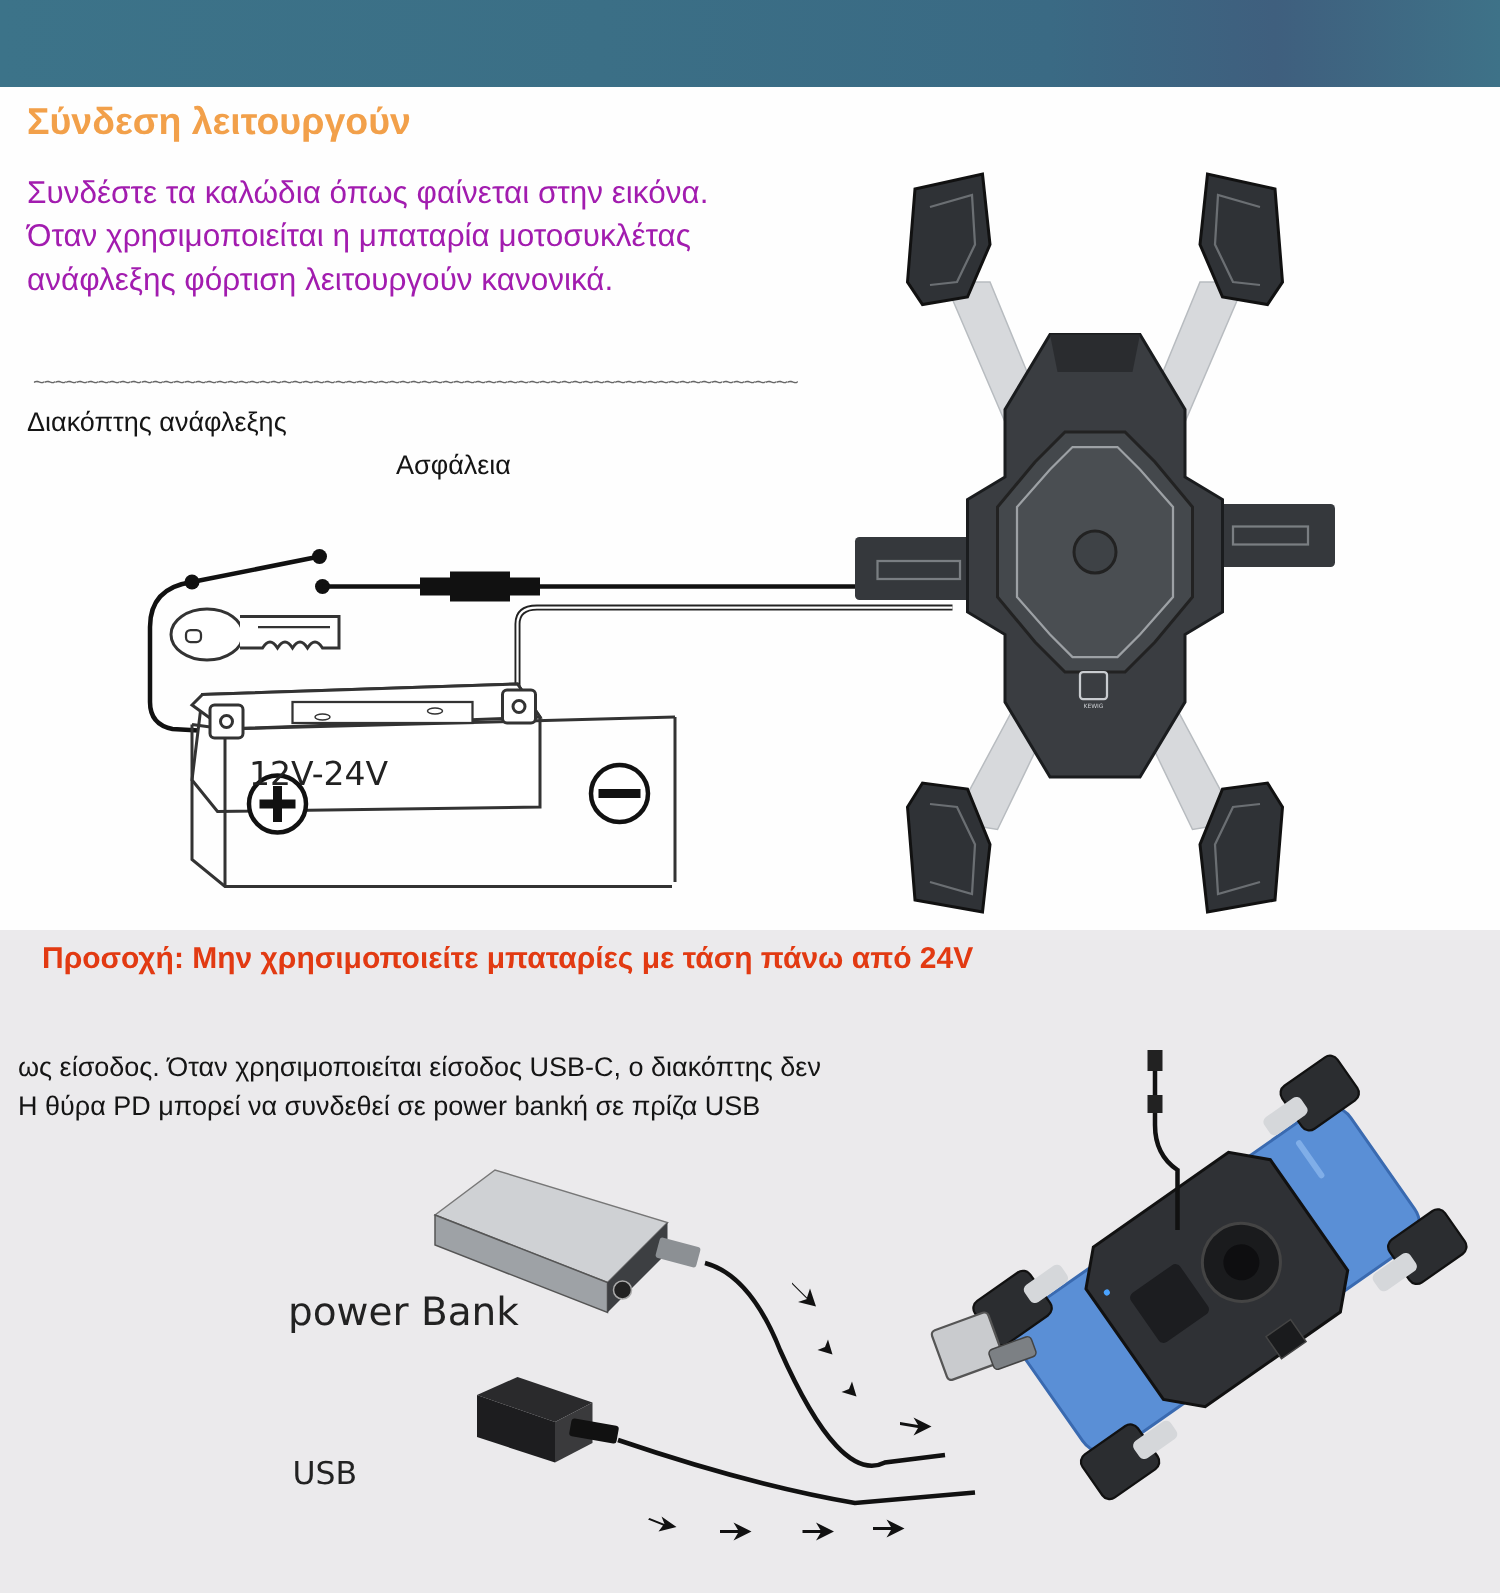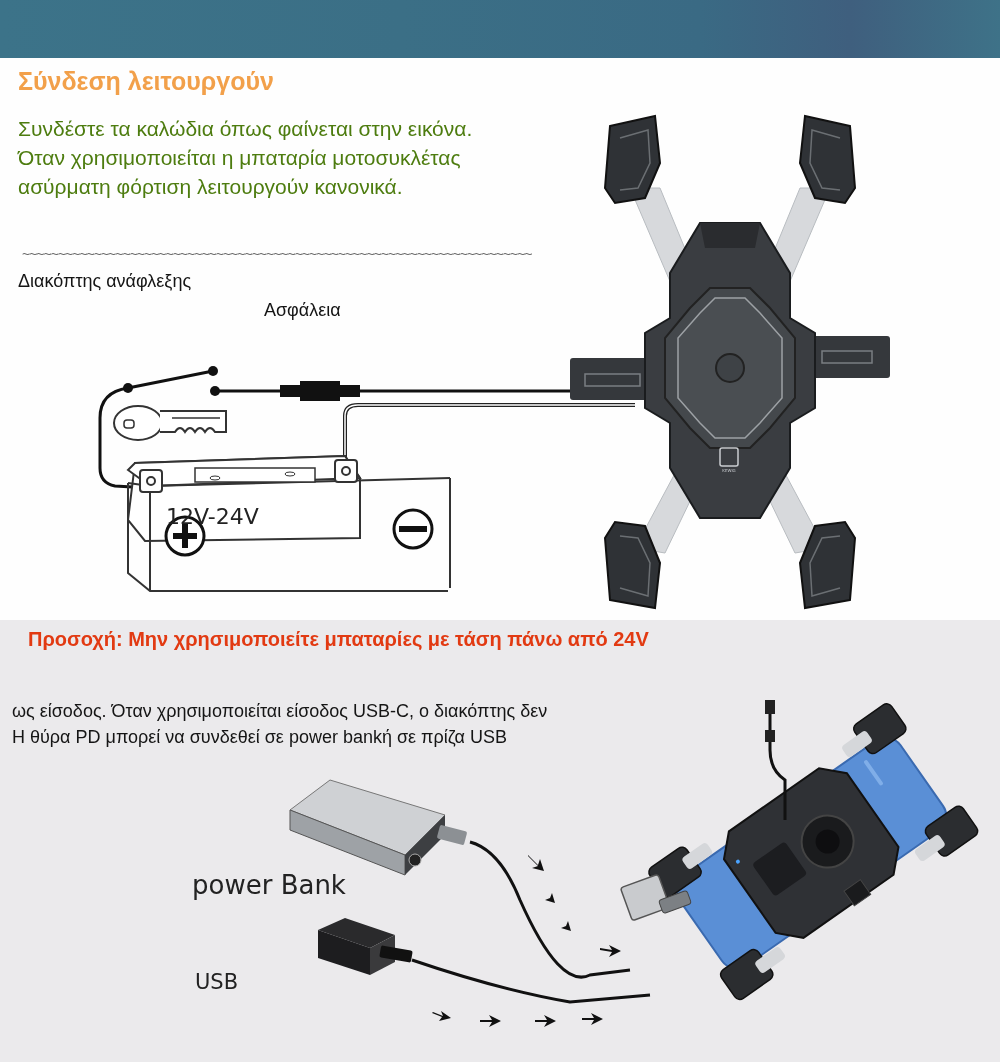--- a/index.html
+++ b/index.html
@@ -8,40 +8,40 @@
 
     .banner {
       position: absolute; left: 0; top: 0; width: 1000px; height: 58px;
       background: linear-gradient(90deg, #3c7389 0%, #3b6f86 40%, #3a6a84 70%, #3f5f7e 85%, #3e7288 100%);
     }
     .top-section { position: absolute; left: 0; top: 58px; width: 1000px; height: 562px; background: #fefefe; }
     .bottom-section { position: absolute; left: 0; top: 620px; width: 1000px; height: 442px; background: #ebeaec; }
 
     .h-orange { color: #f2a04a; font-weight: bold; font-size: 25px; position: absolute; }
     .h-red { color: #e23a12; font-weight: bold; font-size: 20px; position: absolute; }
-    .para { position: absolute; font-size: 21px; line-height: 29px; color: #4d7c0f; }
+    .para { position: absolute; font-size: 21px; line-height: 29px; color: #a21caf; }
     .para-small { position: absolute; font-size: 18px; line-height: 26px; color: #151515; }
     .label { position: absolute; font-size: 18px; color: #151515; }
     .tilde { position: absolute; font-size: 14px; color: #666; letter-spacing: -1px; }
     .svg-abs { position: absolute; }
     .big-label { position: absolute; font-family: "DejaVu Sans", sans-serif; color: #222; }
   </style>
 </head>
 <body>
 
 <div class="banner"></div>
 
 <div class="top-section">
 
   <div class="h-orange" style="left:18px; top:9px;">Σύνδεση λειτουργούν</div>
 
   <div class="para" style="left:18px; top:56px;">
     <div>Συνδέστε τα καλώδια όπως φαίνεται στην εικόνα.</div>
     <div>Όταν χρησιμοποιείται η μπαταρία μοτοσυκλέτας</div>
-    <div>ασύρματη φόρτιση λειτουργούν κανονικά.</div>
+    <div>ανάφλεξης φόρτιση λειτουργούν κανονικά.</div>
   </div>
 
   <div class="tilde" style="left:22px; top:188px; width:520px; overflow:hidden; white-space:nowrap;">~~~~~~~~~~~~~~~~~~~~~~~~~~~~~~~~~~~~~~~~~~~~~~~~~~~~~~~~~~~~~~~~~~~~~~~</div>
 
   <div class="label" style="left:18px; top:213px;">Διακόπτης ανάφλεξης</div>
   <div class="label" style="left:264px; top:232px;margin-top:10px;">Ασφάλεια</div>
 
   <svg class="svg-abs" style="left:80px; top:250px;" width="560" height="300" viewBox="0 0 560 300">
 
     <path d="M 48 80 Q 20 84 20 110 L 20 160 Q 20 175 35 178 L 70 180" stroke="#111" stroke-width="3" fill="none"></path>
@@ -131,21 +131,21 @@
 <div class="bottom-section">
 
   <div class="h-red" style="left:12px; top:8px;margin-left:16px;">Προσοχή: Μην χρησιμοποιείτε μπαταρίες με τάση πάνω από 24V</div>
 
 
   <div class="para-small" style="left:12px; top:78px;">
     <div>ως είσοδος. Όταν χρησιμοποιείται είσοδος USB-C, ο διακόπτης δεν</div>
     <div>Η θύρα PD μπορεί να συνδεθεί σε power bankή σε πρίζα USB</div>
   </div>
 
-  <div class="big-label" style="left:192px; top:250px; font-size:26px;text-align:center;">power Bank</div>
+  <div class="big-label" style="left:192px; top:240px; font-size:26px;text-align:center;">power Bank</div>
   <div class="big-label" style="left:195px; top:350px; font-size:21px;">USB</div>
 
   <svg class="svg-abs" style="left:270px; top:150px;" width="440" height="280" viewBox="0 0 440 280">
 
     <g>
       <path d="M 20 40 L 60 10 L 175 45 L 135 85 Z" fill="#cfd1d4" stroke="#777" stroke-width="1"></path>
       <path d="M 20 40 L 135 85 L 135 105 L 20 60 Z" fill="#9ea2a6" stroke="#555" stroke-width="1"></path>
       <path d="M 135 85 L 175 45 L 175 65 L 135 105 Z" fill="#3d3f42"></path>
       <circle cx="145" cy="90" r="6" fill="#222" stroke="#aaa" stroke-width="1"></circle>
       <rect x="168" y="58" width="28" height="14" rx="2" fill="#8c9094" transform="rotate(15 182 65)"></rect>

